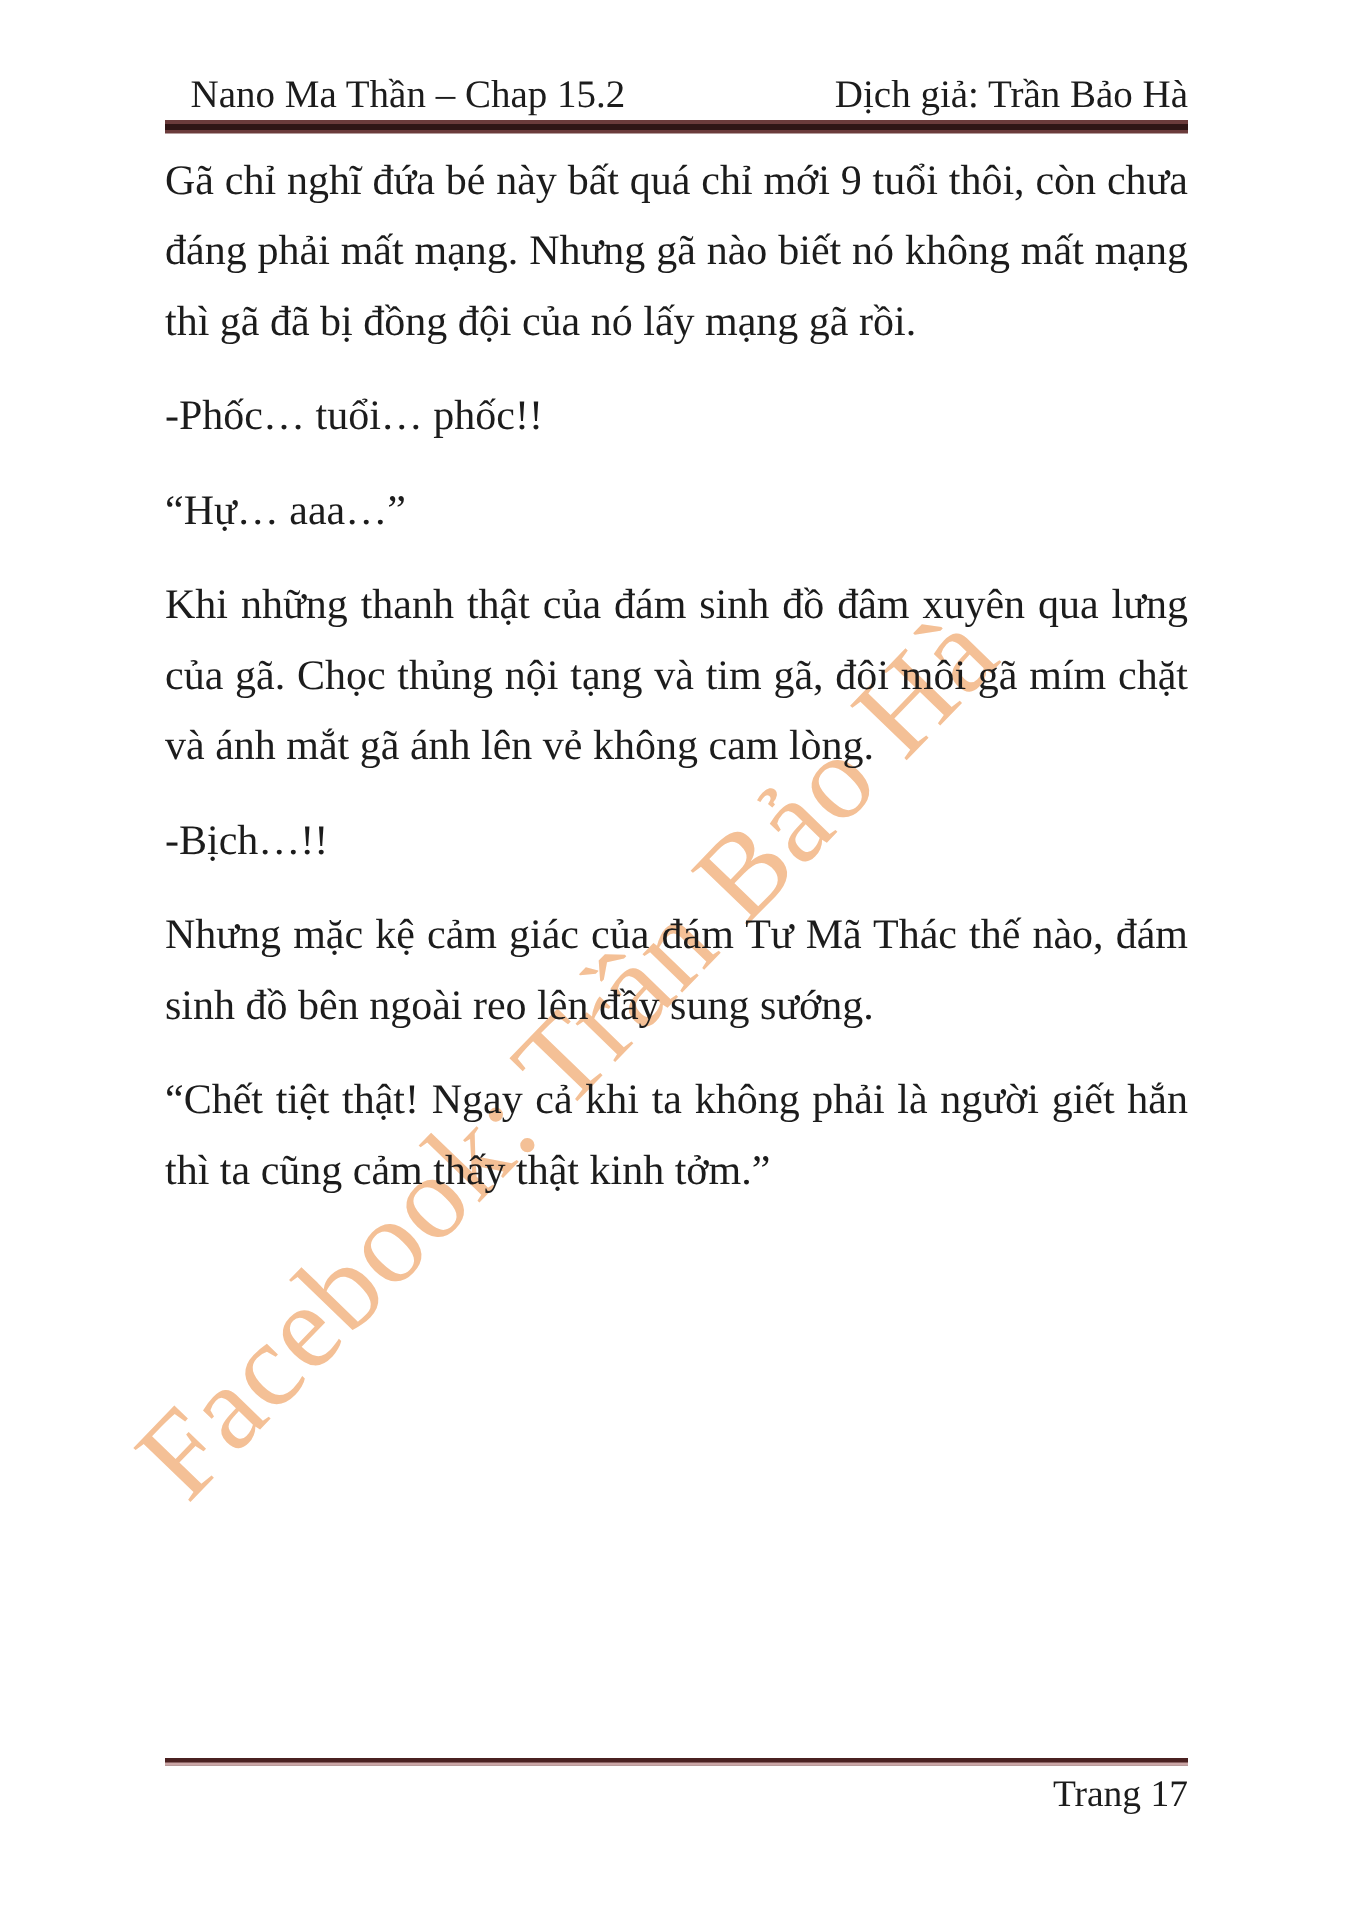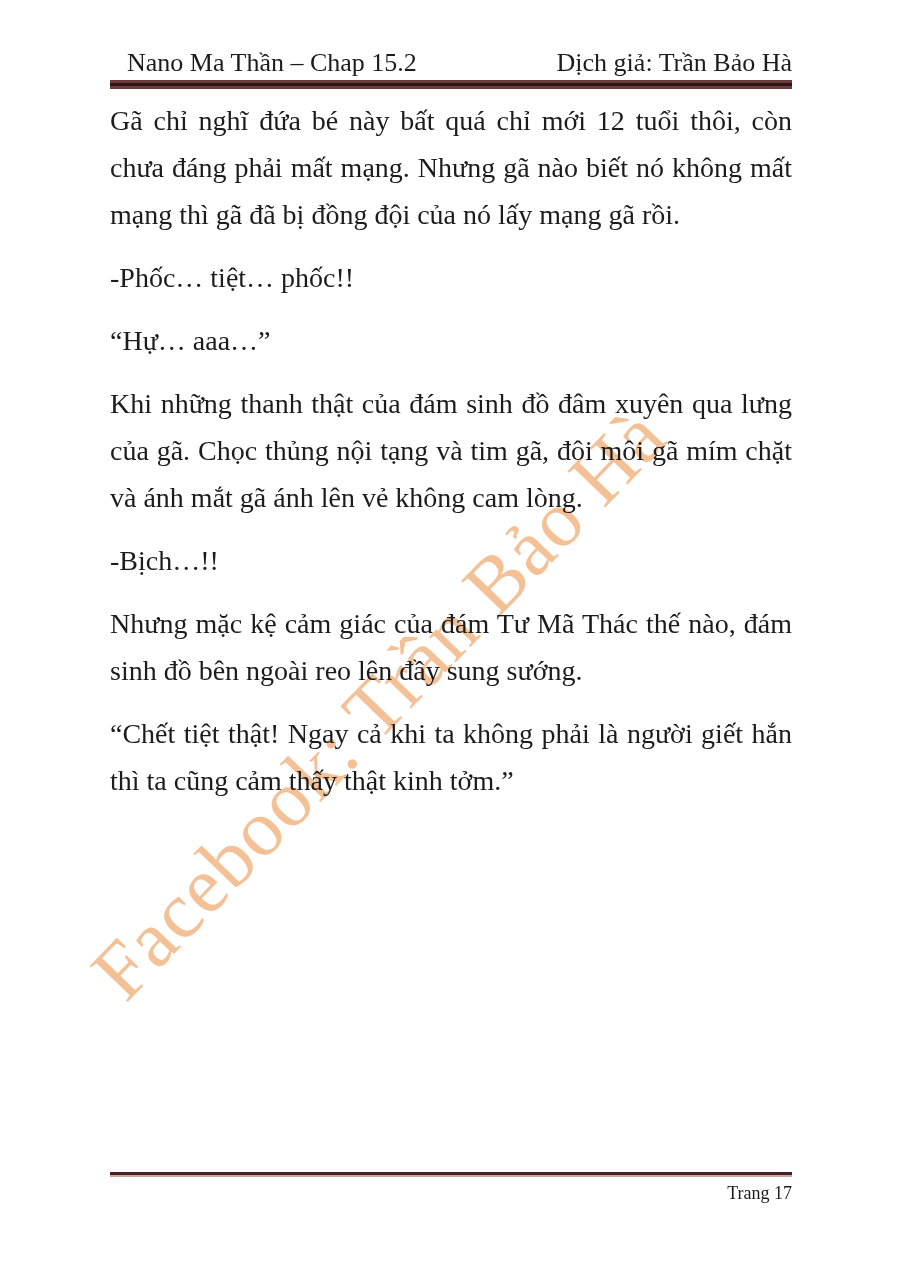--- a/index.html
+++ b/index.html
@@ -73,40 +73,40 @@
     z-index: 1;
     height: 5px;
     background: #4a2121;
     border-bottom: 2px solid #cba6a6;
   }
   .page-number {
     position: absolute;
     right: 108px;
     top: 1183px;
     z-index: 1;
-    font-size: 18px;
+    font-size: 25px;
   }
 </style>
 </head>
 <body>
 
 <div class="page">
 
   <div class="watermark">Facebook: Trần Bảo Hà</div>
 
   <div class="header">
     <span>Nano Ma Thần – Chap 15.2</span>
     <span>Dịch giả: Trần Bảo Hà</span>
   </div>
 
   <div class="header-rule"></div>
 
   <div class="content">
-    <p>Gã chỉ nghĩ đứa bé này bất quá chỉ mới 12 tuổi thôi, còn chưa đáng phải mất mạng. Nhưng gã nào biết nó không mất mạng thì gã đã bị đồng đội của nó lấy mạng gã rồi.</p>
-    <p>-Phốc… tiệt… phốc!!</p>
+    <p>Gã chỉ nghĩ đứa bé này bất quá chỉ mới 9 tuổi thôi, còn chưa đáng phải mất mạng. Nhưng gã nào biết nó không mất mạng thì gã đã bị đồng đội của nó lấy mạng gã rồi.</p>
+    <p>-Phốc… tuổi… phốc!!</p>
     <p>“Hự… aaa…”</p>
     <p>Khi những thanh thật của đám sinh đồ đâm xuyên qua lưng của gã. Chọc thủng nội tạng và tim gã, đôi môi gã mím chặt và ánh mắt gã ánh lên vẻ không cam lòng.</p>
     <p>-Bịch…!!</p>
     <p>Nhưng mặc kệ cảm giác của đám Tư Mã Thác thế nào, đám sinh đồ bên ngoài reo lên đầy sung sướng.</p>
     <p>“Chết tiệt thật! Ngay cả khi ta không phải là người giết hắn thì ta cũng cảm thấy thật kinh tởm.”</p>
   </div>
 
   <div class="footer-rule"></div>
 
   <div class="page-number">Trang 17</div>

